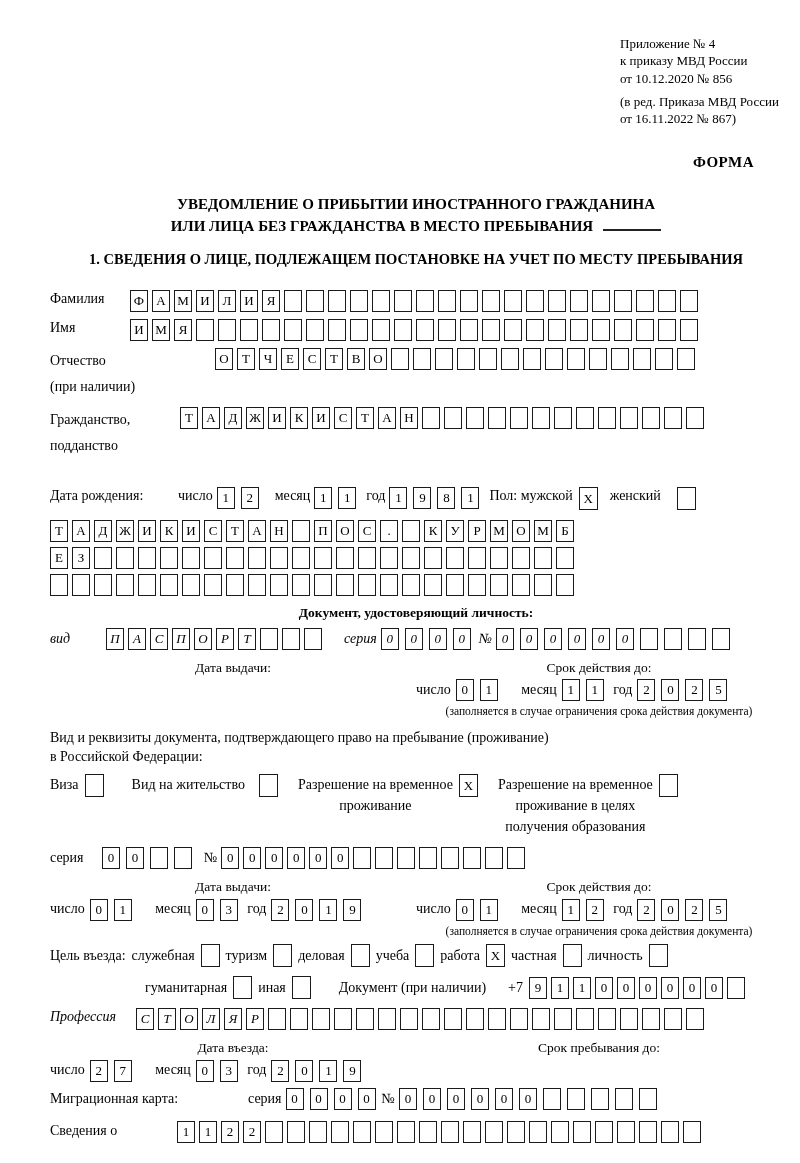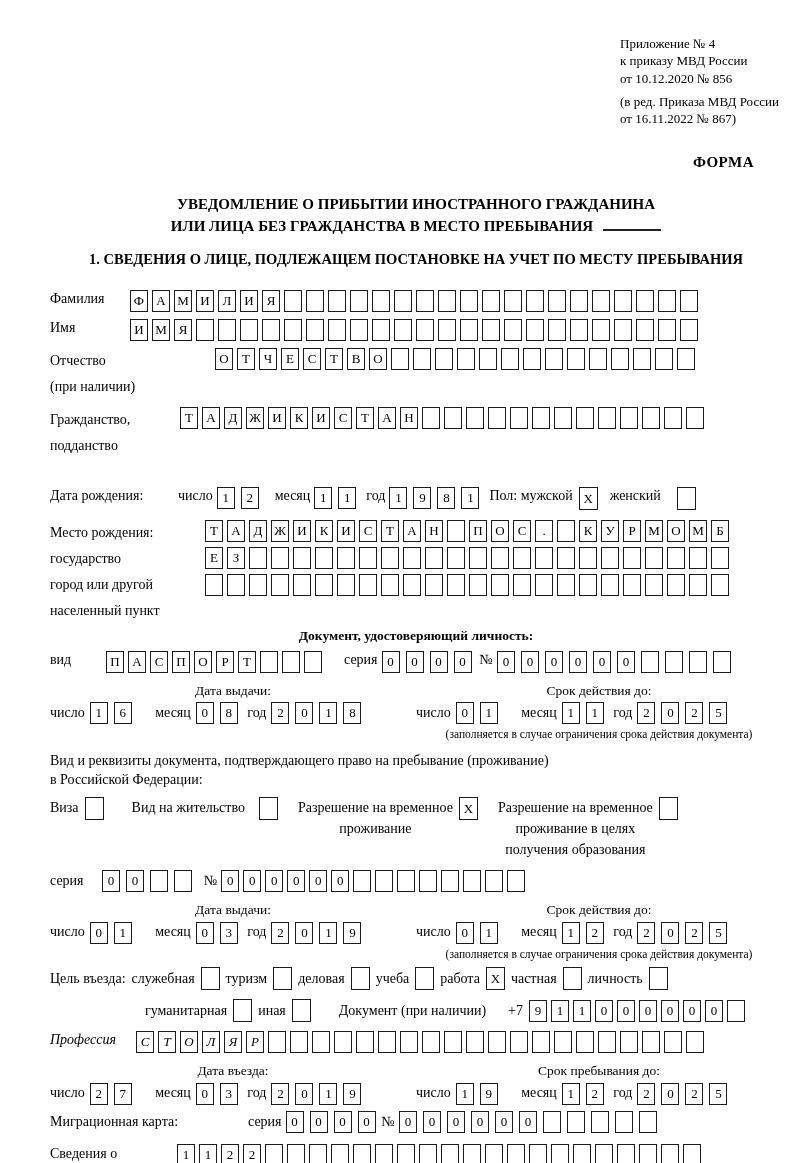--- a/index.html
+++ b/index.html
@@ -118,52 +118,41 @@
     <span class="cells cells-sp"><span class="cell">1</span><span class="cell">1</span></span>
     <span class="inline-lbl" style="margin-left:4px;">год</span>
     <span class="cells cells-sp"><span class="cell">1</span><span class="cell">9</span><span class="cell">8</span><span class="cell">1</span></span>
     <span style="margin-left:4px; white-space:nowrap;"><span>Пол:</span> <span>мужской</span></span>
     <span class="cb">X</span>
     <span style="margin-left:6px; white-space:nowrap;">женский</span>
     <span class="cb" style="margin-left:16px;"></span>
   </div>
 
   <div class="row" style="margin-top:10px; margin-bottom:2px;">
-    <div class="lbl w155 ml-lines">
-      <div>Место рождения:</div>
-      <div>государство</div>
-      <div>город или другой</div>
-      <div>населенный пункт</div>
-    </div>
     <div class="cell-rows">
       <div class="cells"><span class="cell">Т</span><span class="cell">А</span><span class="cell">Д</span><span class="cell">Ж</span><span class="cell">И</span><span class="cell">К</span><span class="cell">И</span><span class="cell">С</span><span class="cell">Т</span><span class="cell">А</span><span class="cell">Н</span><span class="cell"></span><span class="cell">П</span><span class="cell">О</span><span class="cell">С</span><span class="cell">.</span><span class="cell"></span><span class="cell">К</span><span class="cell">У</span><span class="cell">Р</span><span class="cell">М</span><span class="cell">О</span><span class="cell">М</span><span class="cell">Б</span></div>
       <div class="cells"><span class="cell">Е</span><span class="cell">З</span><span class="cell"></span><span class="cell"></span><span class="cell"></span><span class="cell"></span><span class="cell"></span><span class="cell"></span><span class="cell"></span><span class="cell"></span><span class="cell"></span><span class="cell"></span><span class="cell"></span><span class="cell"></span><span class="cell"></span><span class="cell"></span><span class="cell"></span><span class="cell"></span><span class="cell"></span><span class="cell"></span><span class="cell"></span><span class="cell"></span><span class="cell"></span><span class="cell"></span></div>
       <div class="cells"><span class="cell"></span><span class="cell"></span><span class="cell"></span><span class="cell"></span><span class="cell"></span><span class="cell"></span><span class="cell"></span><span class="cell"></span><span class="cell"></span><span class="cell"></span><span class="cell"></span><span class="cell"></span><span class="cell"></span><span class="cell"></span><span class="cell"></span><span class="cell"></span><span class="cell"></span><span class="cell"></span><span class="cell"></span><span class="cell"></span><span class="cell"></span><span class="cell"></span><span class="cell"></span><span class="cell"></span></div>
     </div>
   </div>
 
   <div class="center-bold">Документ, удостоверяющий личность:</div>
 
-  <div class="row" style="">
+  <div class="row" style="align-items:center;font-style:italic;">
     <span style="width:56px;">вид</span>
     <span class="cells"><span class="cell">П</span><span class="cell">А</span><span class="cell">С</span><span class="cell">П</span><span class="cell">О</span><span class="cell">Р</span><span class="cell">Т</span><span class="cell"></span><span class="cell"></span><span class="cell"></span></span>
     <span class="inline-lbl" style="margin-left:18px;">серия</span>
     <span class="cells cells-sp"><span class="cell">0</span><span class="cell">0</span><span class="cell">0</span><span class="cell">0</span></span>
     <span class="inline-lbl" style="margin-left:2px;">№</span>
     <span class="cells cells-sp"><span class="cell">0</span><span class="cell">0</span><span class="cell">0</span><span class="cell">0</span><span class="cell">0</span><span class="cell">0</span><span class="cell"></span><span class="cell"></span><span class="cell"></span><span class="cell"></span></span>
   </div>
 
   <div class="date-cols">
     <div class="date-col">
       <div class="date-head">Дата выдачи:</div>
-      <div class="date-row">
-        <span class="dl">число</span><span class="cells cells-sp"><span class="cell">1</span><span class="cell">6</span></span>
-        <span class="dl gap">месяц</span><span class="cells cells-sp"><span class="cell">0</span><span class="cell">8</span></span>
-        <span class="dl">год</span><span class="cells cells-sp"><span class="cell">2</span><span class="cell">0</span><span class="cell">1</span><span class="cell">8</span></span>
-      </div>
     </div>
     <div class="date-col">
       <div class="date-head">Срок действия до:</div>
       <div class="date-row">
         <span class="dl">число</span><span class="cells cells-sp"><span class="cell">0</span><span class="cell">1</span></span>
         <span class="dl gap">месяц</span><span class="cells cells-sp"><span class="cell">1</span><span class="cell">1</span></span>
         <span class="dl">год</span><span class="cells cells-sp"><span class="cell">2</span><span class="cell">0</span><span class="cell">2</span><span class="cell">5</span></span>
       </div>
       <div class="note">(заполняется в случае ограничения срока действия документа)</div>
     </div>
@@ -262,25 +251,20 @@
     <div class="date-col">
       <div class="date-head">Дата въезда:</div>
       <div class="date-row">
         <span class="dl">число</span><span class="cells cells-sp"><span class="cell">2</span><span class="cell">7</span></span>
         <span class="dl gap">месяц</span><span class="cells cells-sp"><span class="cell">0</span><span class="cell">3</span></span>
         <span class="dl">год</span><span class="cells cells-sp"><span class="cell">2</span><span class="cell">0</span><span class="cell">1</span><span class="cell">9</span></span>
       </div>
     </div>
     <div class="date-col">
       <div class="date-head">Срок пребывания до:</div>
-      <div class="date-row">
-        <span class="dl">число</span><span class="cells cells-sp"><span class="cell">1</span><span class="cell">9</span></span>
-        <span class="dl gap">месяц</span><span class="cells cells-sp"><span class="cell">1</span><span class="cell">2</span></span>
-        <span class="dl">год</span><span class="cells cells-sp"><span class="cell">2</span><span class="cell">0</span><span class="cell">2</span><span class="cell">5</span></span>
-      </div>
     </div>
   </div>
 
   <div class="row" style="align-items:center; margin-top:6px;">
     <span style="width:168px;">Миграционная карта:</span>
     <span class="inline-lbl" style="margin-left:30px;">серия</span>
     <span class="cells cells-sp"><span class="cell">0</span><span class="cell">0</span><span class="cell">0</span><span class="cell">0</span></span>
     <span class="inline-lbl" style="margin-left:0;">№</span>
     <span class="cells cells-sp"><span class="cell">0</span><span class="cell">0</span><span class="cell">0</span><span class="cell">0</span><span class="cell">0</span><span class="cell">0</span><span class="cell"></span><span class="cell"></span><span class="cell"></span><span class="cell"></span><span class="cell"></span></span>
   </div>

